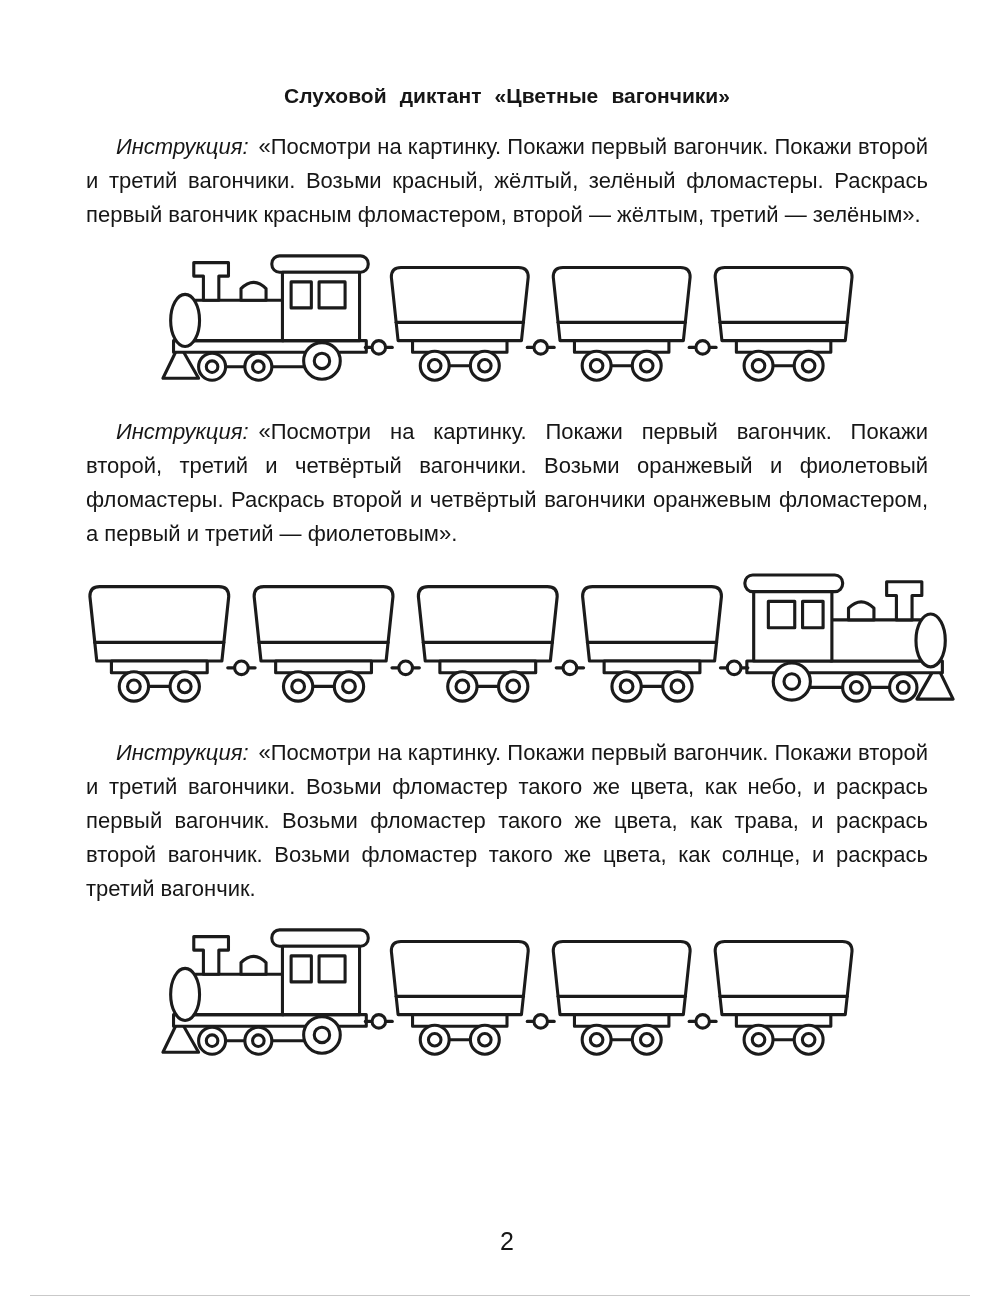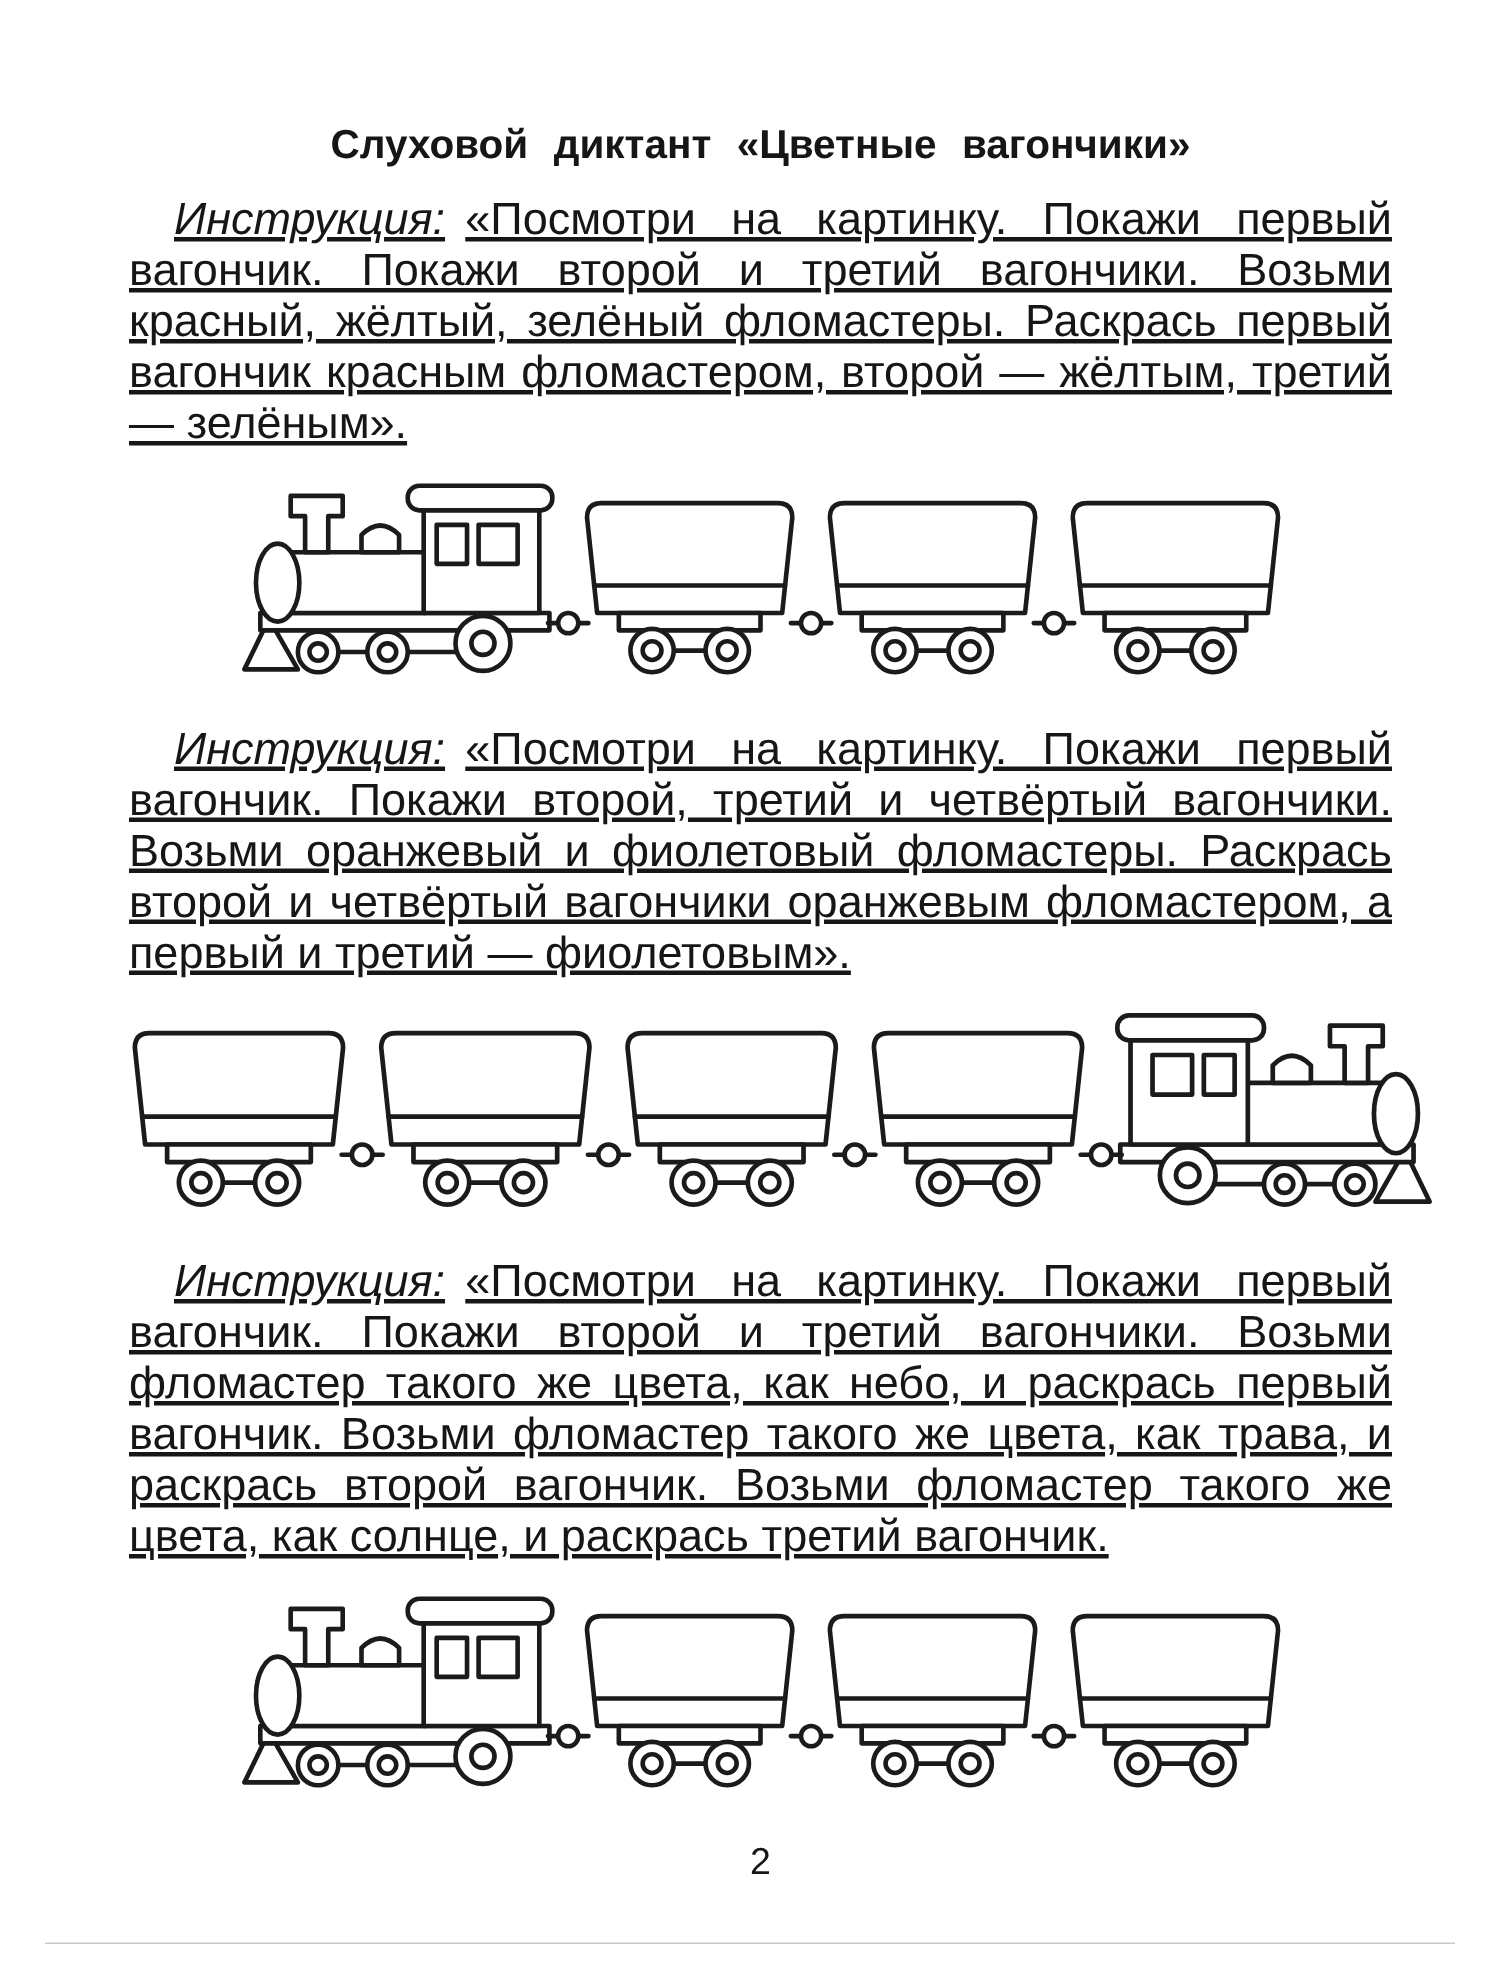--- a/index.html
+++ b/index.html
@@ -16,32 +16,31 @@
     box-sizing: border-box;
     padding: 78px 72px 0 86px;
     display: flex;
     flex-direction: column;
     font-family: "Liberation Sans", "DejaVu Sans", sans-serif;
     color: #161616;
   }
   .title {
     margin: 0 0 10px 0;
     text-align: center;
-    font-size: 27px;
+    font-size: 21px;
     font-weight: bold;
     word-spacing: 0.35em;
     line-height: 36px;
   }
   .para {
     margin: 6px 0 6px 0;
-    font-size: 30px;
+    font-size: 22px;
     line-height: 34px;
     text-align: justify;
     text-indent: 30px;
-    text-decoration: underline;
   }
   .label {
     font-style: italic;
     margin-right: 0.45em;
   }
   .train {
     display: block;
     margin: 20px auto 24px auto;
   }
   .train-a { width: 700px; height: 133px; }

